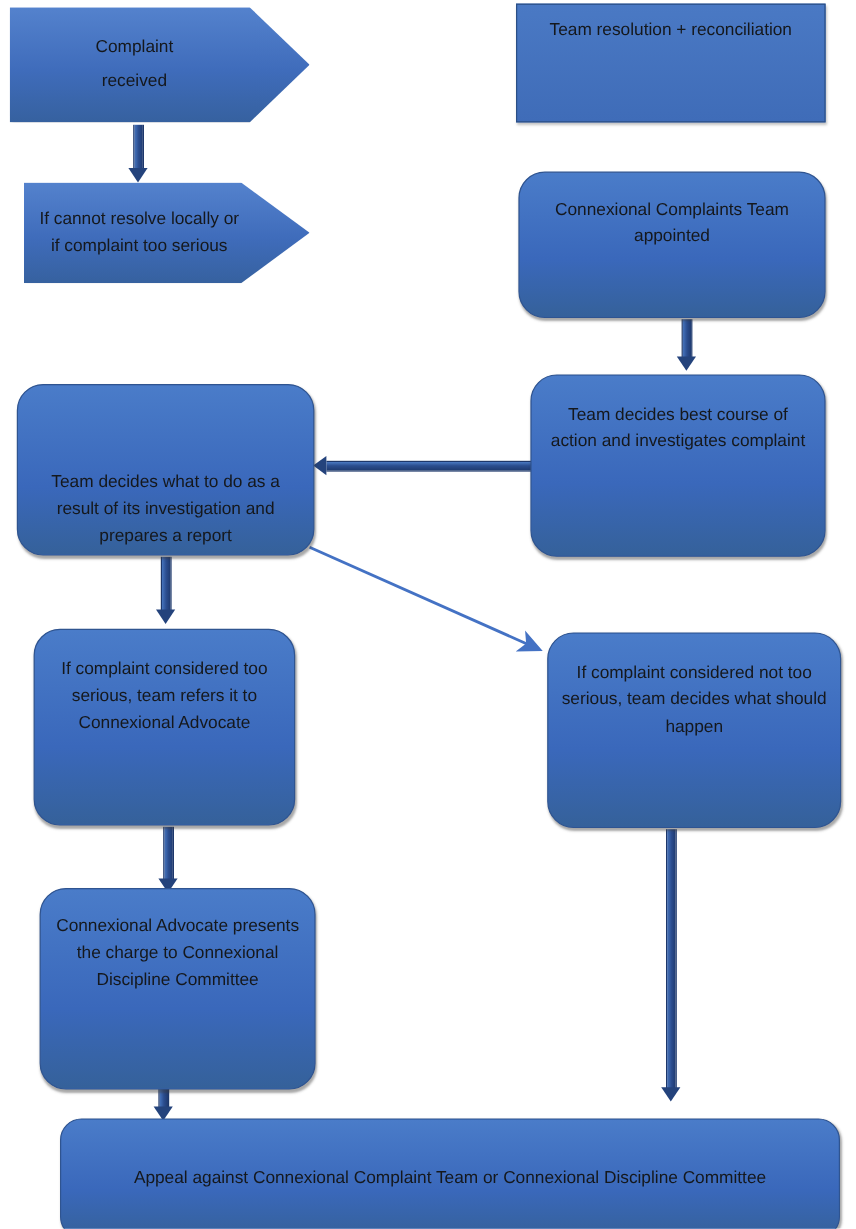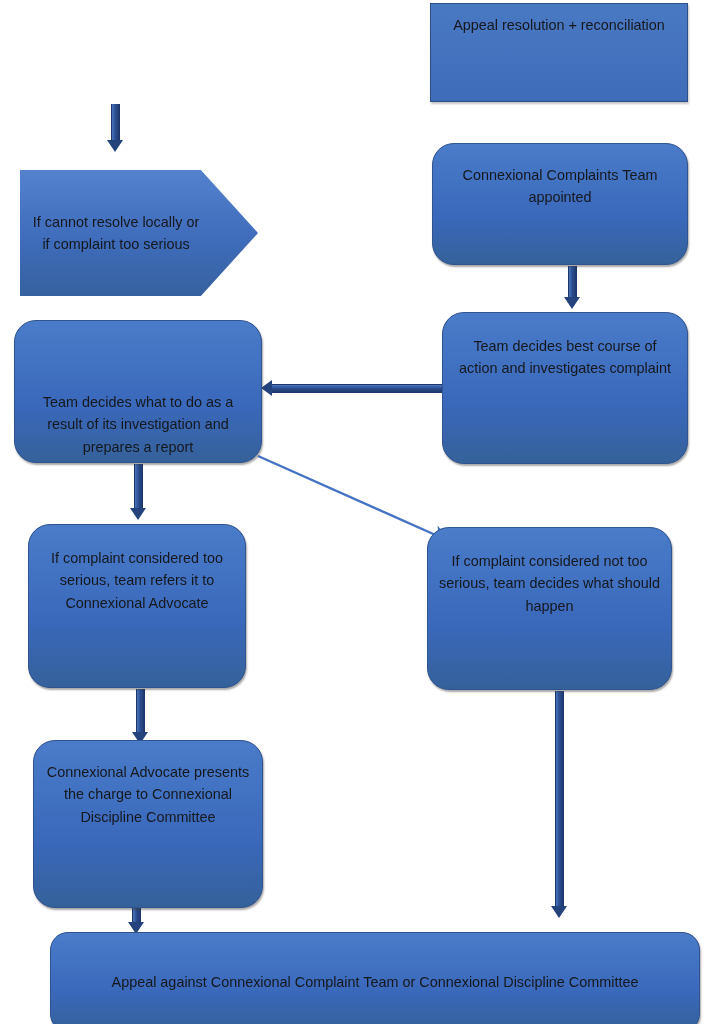--- a/index.html
+++ b/index.html
@@ -99,30 +99,35 @@
     width: 713px; height: 1024px;
     pointer-events: none;
     z-index: 2;
   }
 </style>
 </head>
 <body>
 
 <div id="canvas">
 
+  <div class="node penta" style="left:8px; top:6px; width:250px; height:96px;
+              clip-path: polygon(0 0, 80% 0, 100% 50%, 80% 100%, 0 100%);">
+    <span class="label" style="white-space:pre-line; line-height:2.0; padding-right:42px;">Complaint
+received</span>
+  </div>
 
   <div class="node srect top-text" style="left:430px; top:3px; width:258px; height:99px;">
-    <span class="label">Appeal resolution + reconciliation</span>
+    <span class="label">Team resolution + reconciliation</span>
   </div>
 
   <div class="vshaft" style="left:111px; top:104px; width:9px; height:38px;"></div>
   <div class="vhead" style="left:107px; top:140px;"></div>
 
-  <div class="node penta" style="left:20px; top:152px; width:238px; height:126px;
-              clip-path: polygon(0 0, 76% 0, 100% 50%, 76% 100%, 0 100%); margin-top: 18px;">
+  <div class="node penta" style="left:20px; top:152px; width:238px; height:84px;
+              clip-path: polygon(0 0, 76% 0, 100% 50%, 76% 100%, 0 100%);">
     <span class="label" style="padding-right:46px;">If cannot resolve locally or if complaint too serious</span>
   </div>
 
   <div class="node rrect top-text" style="left:432px; top:143px; width:256px; height:122px;">
     <span class="label" style="padding-top:10px;">Connexional Complaints Team appointed</span>
   </div>
 
   <div class="vshaft" style="left:568px; top:266px; width:9px; height:33px;"></div>
   <div class="vhead" style="left:564px; top:297px;"></div>
 
@@ -146,21 +151,21 @@
         <path d="M0,0.5 L8.5,4.5 L0,8.5 L2.2,4.5 Z" fill="#4472c4"></path>
       </marker>
     </defs>
     <line x1="258" y1="456" x2="449" y2="541" stroke="#4472c4" stroke-width="2.4" marker-end="url(#thinhead)"></line>
   </svg>
 
   <div class="node rrect top-text" style="left:28px; top:524px; width:218px; height:164px;">
     <span class="label" style="padding-top:12px;">If complaint considered too serious, team refers it to Connexional Advocate</span>
   </div>
 
-  <div class="node rrect top-text" style="left:427px; top:527px; width:245px; height:163px;">
+  <div class="node rrect top-text" style="left:456px; top:527px; width:245px; height:163px;">
     <span class="label" style="padding-top:12px;">If complaint considered not too serious, team decides what should happen</span>
   </div>
 
   <div class="vshaft" style="left:136px; top:689px; width:9px; height:45px;"></div>
   <div class="vhead" style="left:132px; top:732px;"></div>
 
   <div class="vshaft" style="left:555px; top:691px; width:9px; height:217px;"></div>
   <div class="vhead" style="left:551px; top:906px;"></div>
 
   <div class="node rrect top-text" style="left:33px; top:740px; width:230px; height:168px;">

